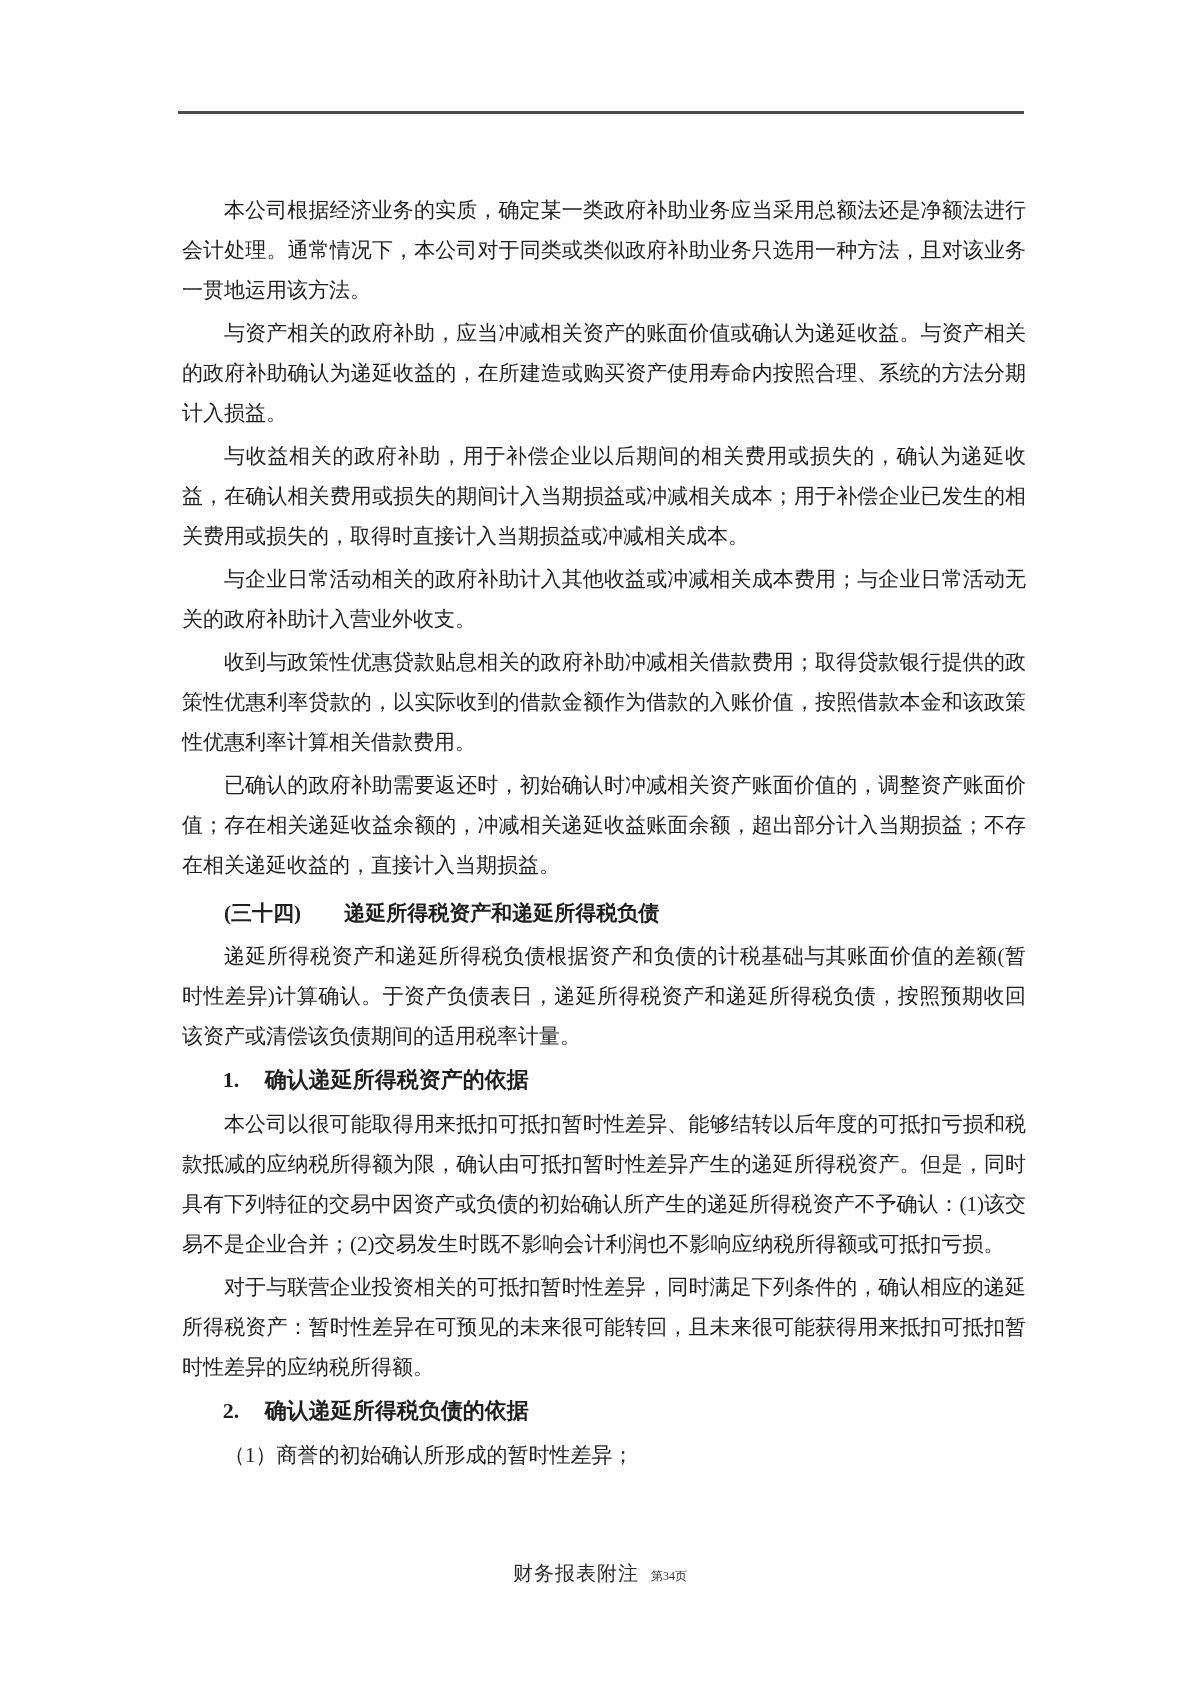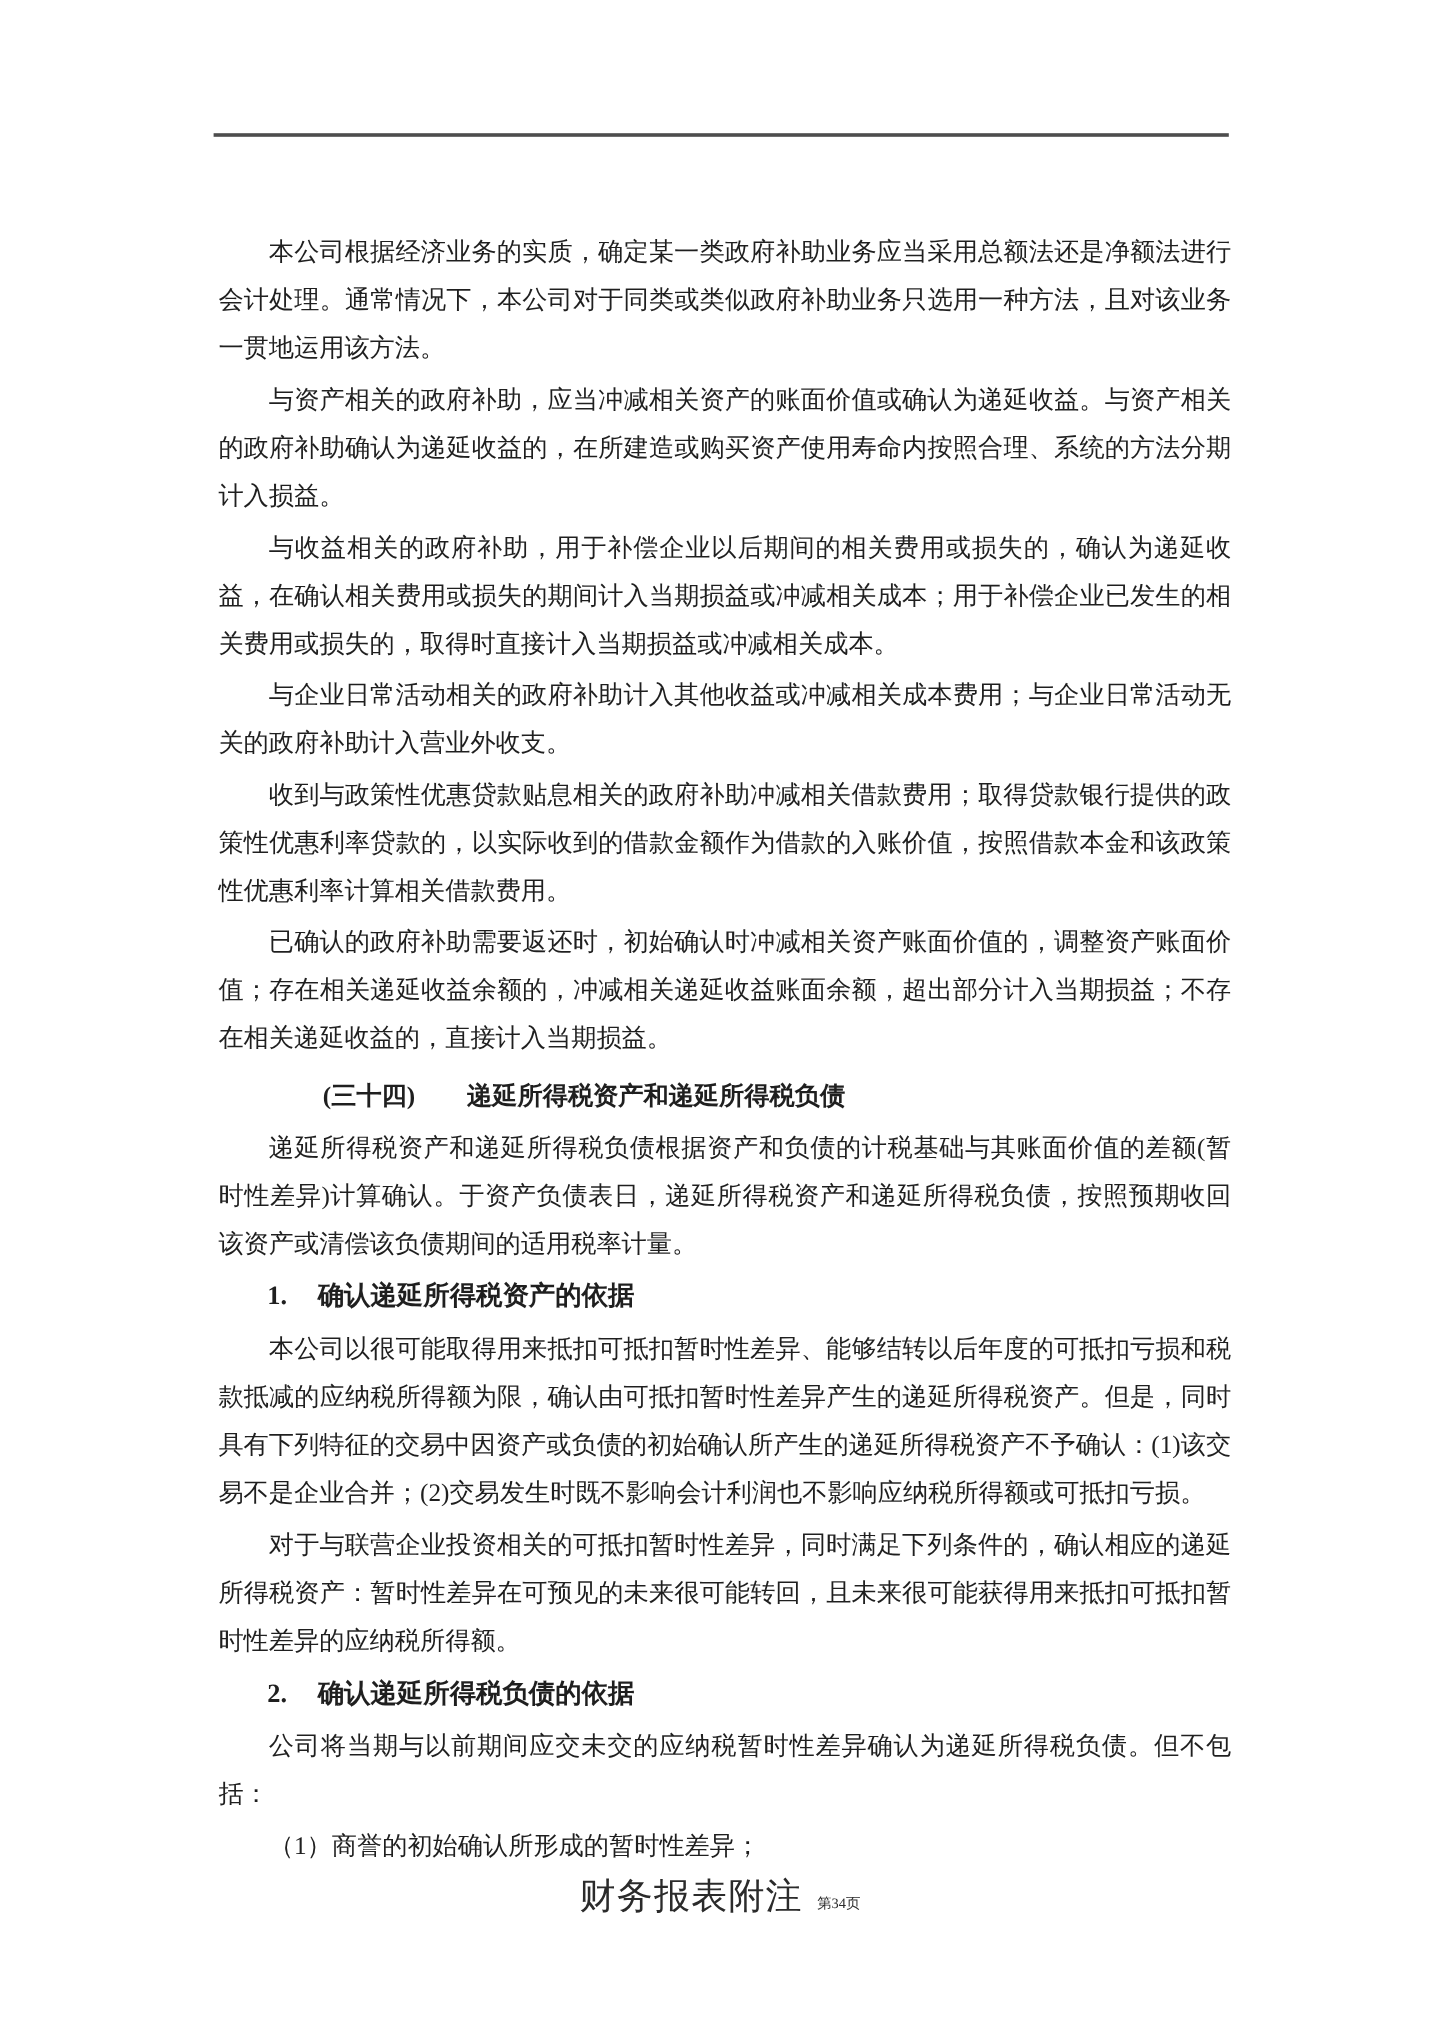--- a/index.html
+++ b/index.html
@@ -43,42 +43,41 @@
   }
   .section-heading {
     font-size: 21px;
     font-weight: bold;
     margin: 8px 0 3px 0;
     padding-left: 2em;
     line-height: 40px;
   }
   .section-heading .h-num {
     margin-right: 38px;
-    margin-left: 45px;
   }
   .sub-heading {
     font-size: 22px;
     font-weight: bold;
     margin: 4px 0 4px 0;
     padding-left: 1.85em;
     line-height: 40px;
   }
   .sub-heading .h-num {
     margin-right: 20px;
   }
   .footer {
     position: absolute;
     left: 0;
     top: 1560px;
     width: 1200px;
     text-align: center;
     white-space: nowrap;
   }
   .footer-title {
-    font-size: 30px;
+    font-size: 20px;
     color: #2b2b2b;
     letter-spacing: 1px;
   }
   .footer-page {
     font-size: 12px;
     color: #2b2b2b;
     margin-left: 12px;
   }
 </style>
 </head>
@@ -109,21 +108,20 @@
     </h3>
 
     <p>本公司以很可能取得用来抵扣可抵扣暂时性差异、能够结转以后年度的可抵扣亏损和税款抵减的应纳税所得额为限，确认由可抵扣暂时性差异产生的递延所得税资产。但是，同时具有下列特征的交易中因资产或负债的初始确认所产生的递延所得税资产不予确认：(1)该交易不是企业合并；(2)交易发生时既不影响会计利润也不影响应纳税所得额或可抵扣亏损。</p>
     <p>对于与联营企业投资相关的可抵扣暂时性差异，同时满足下列条件的，确认相应的递延所得税资产：暂时性差异在可预见的未来很可能转回，且未来很可能获得用来抵扣可抵扣暂时性差异的应纳税所得额。</p>
 
     <h3 class="sub-heading">
       <span class="h-num">2.</span>
       <span class="h-title">确认递延所得税负债的依据</span>
     </h3>
 
-    <p>公司将当期与以前期间应交未交的应纳税暂时性差异确认为递延所得税负债。但不包括：</p>
     <p>（1）商誉的初始确认所形成的暂时性差异；</p>
   </div>
 
   <div class="footer">
     <span class="footer-title">财务报表附注</span><span class="footer-page">第34页</span>
   </div>
 
 </div>
 
 </body></html>

